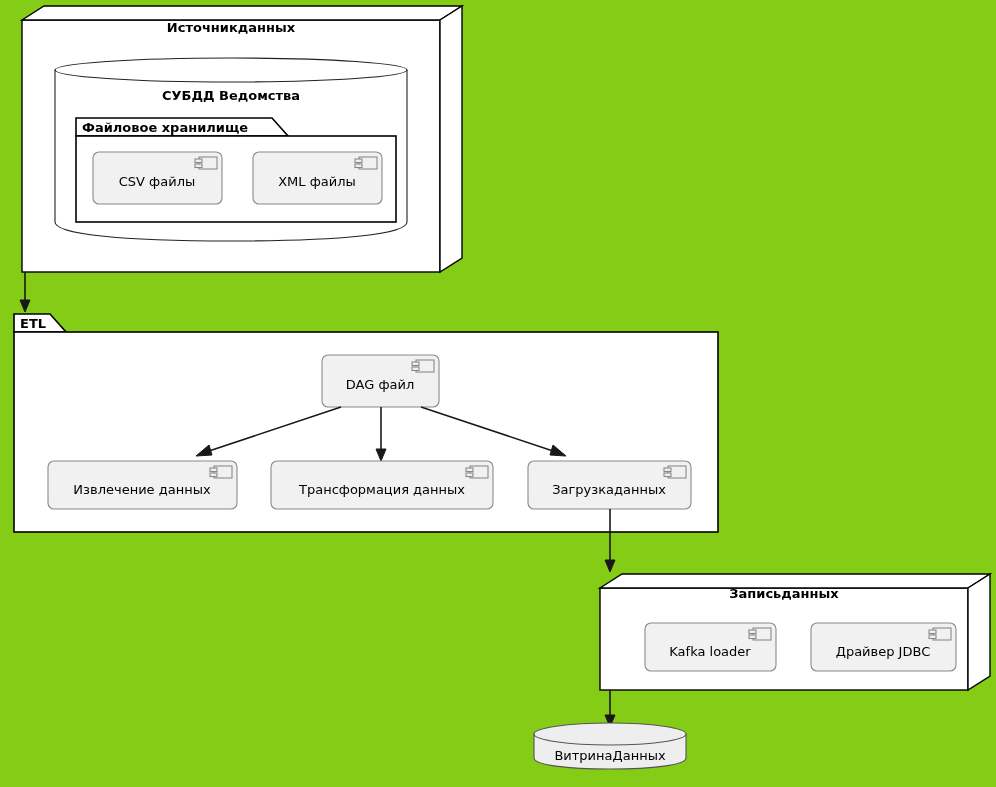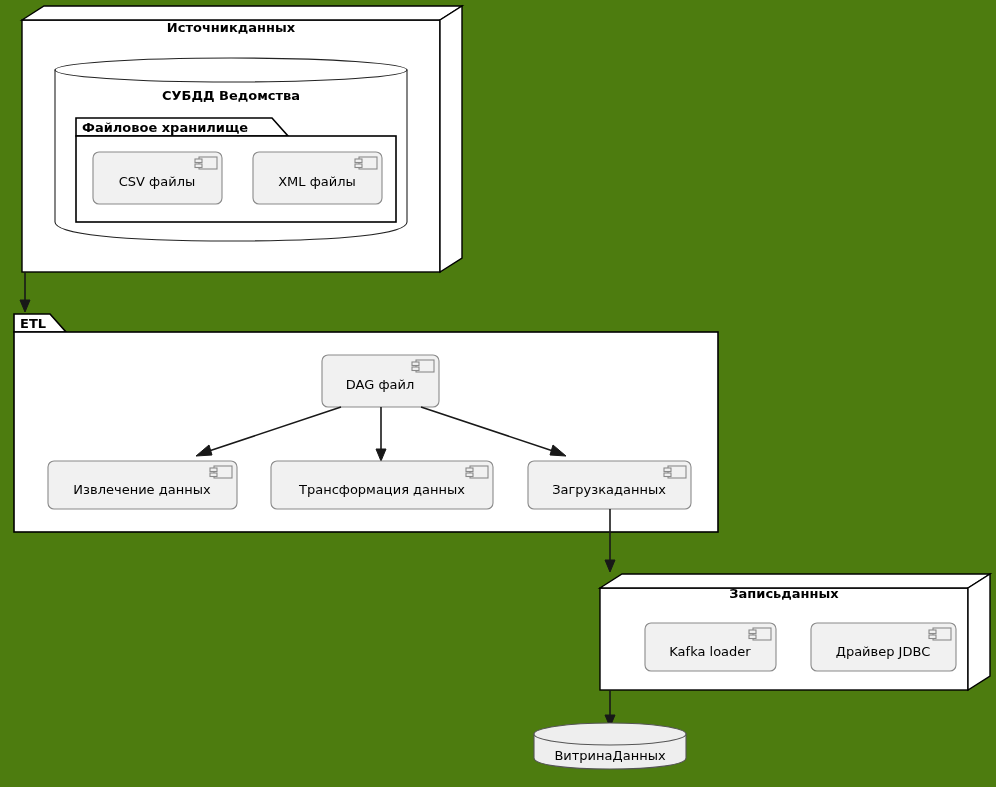--- a/index.html
+++ b/index.html
@@ -9,21 +9,21 @@
     background: #ffffff;
   }
   body {
     font-family: "DejaVu Sans", "Liberation Sans", sans-serif;
     -webkit-font-smoothing: antialiased;
   }
   #canvas {
     position: relative;
     width: 996px;
     height: 787px;
-    background: #4d7c0f;
+    background: #84cc16;
     overflow: hidden;
   }
   #diagram-svg {
     position: absolute;
     left: 0;
     top: 0;
     width: 996px;
     height: 787px;
   }
   .node-title {

